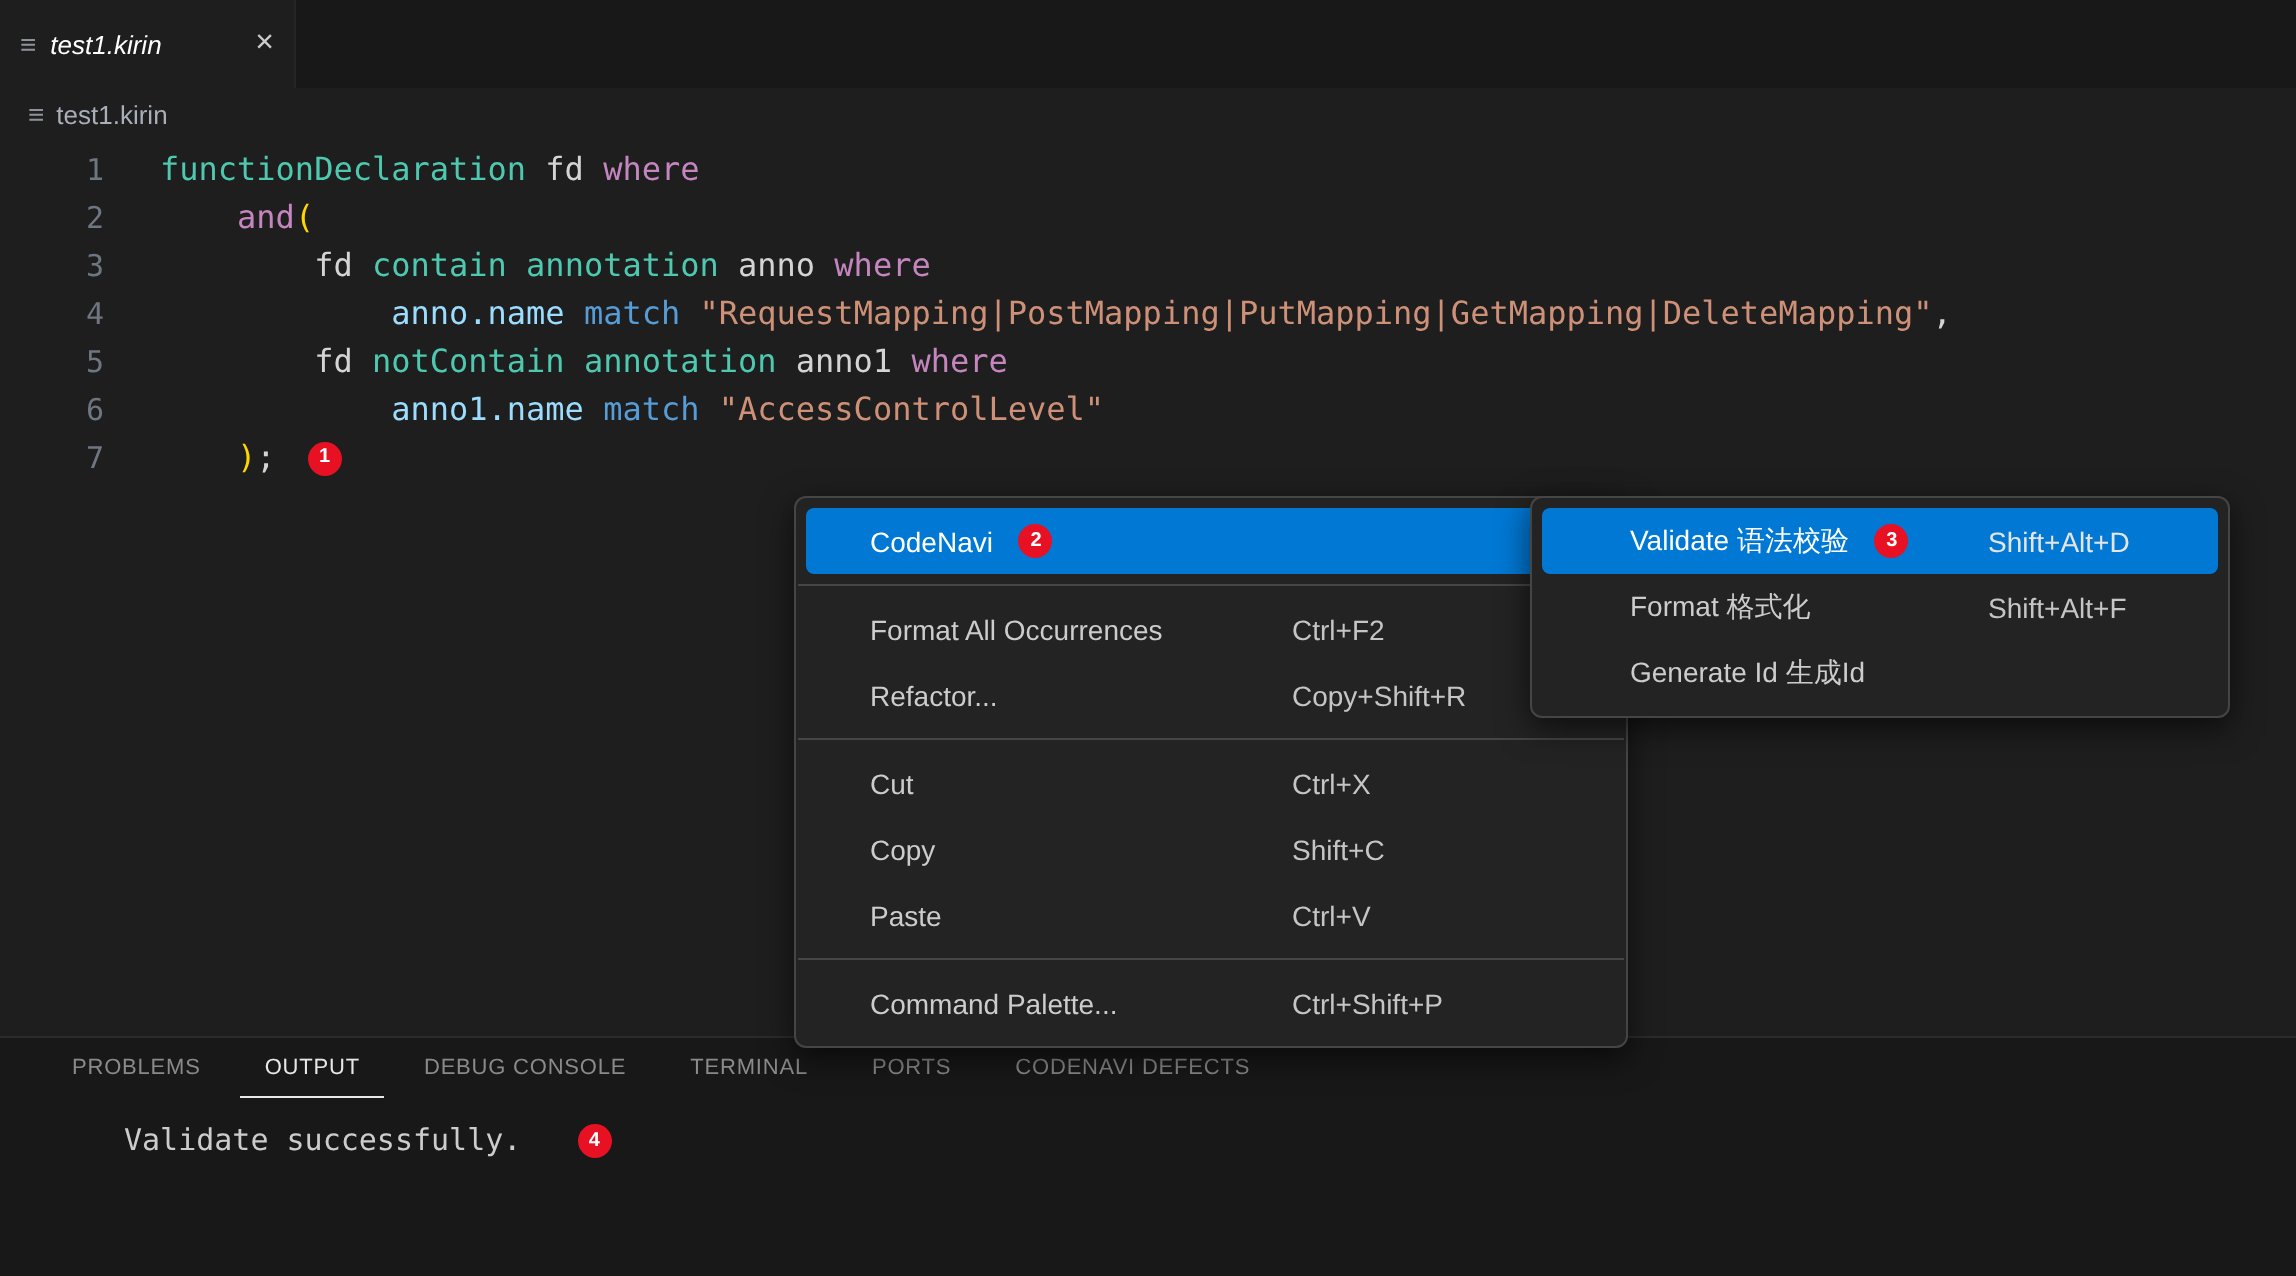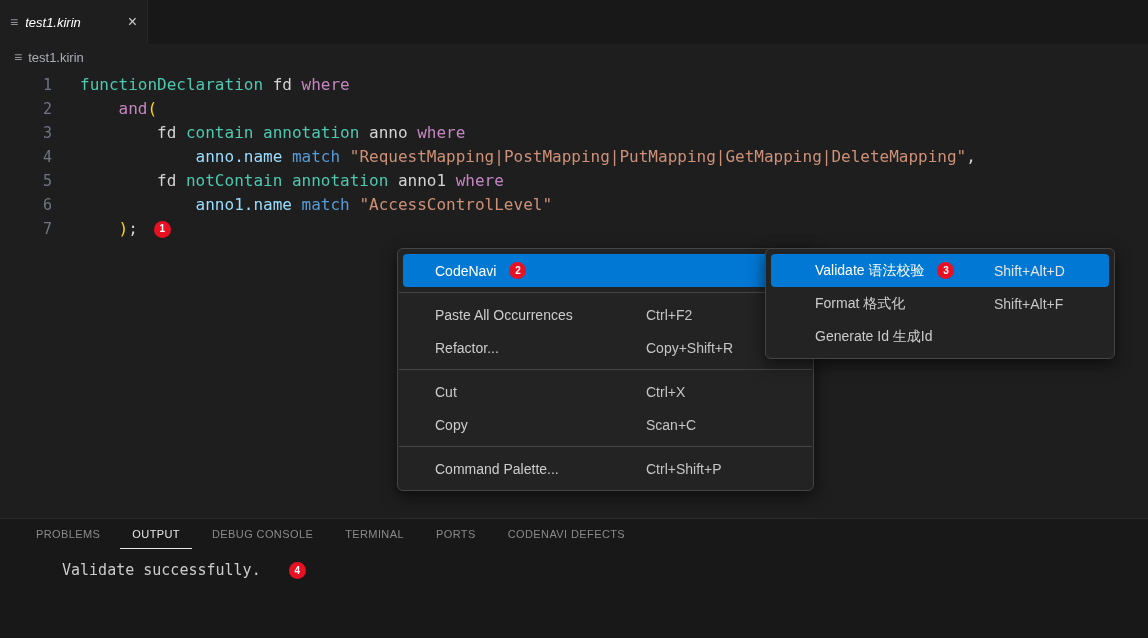--- a/index.html
+++ b/index.html
@@ -158,35 +158,39 @@
   </div>
 
   <div class="menu context-menu" id="context-menu">
       <div class="menu-item highlighted">
         <span class="menu-label">CodeNavi</span>
         <span class="badge">2</span>
         <span class="submenu-arrow">›</span>
       </div>
       <div class="menu-sep"></div>
       <div class="menu-item">
-        <span class="menu-label">Paste All Occurrences</span>
+        <span class="menu-label">Format All Occurrences</span>
         <span class="menu-shortcut">Ctrl+F2</span>
       </div>
       <div class="menu-item">
         <span class="menu-label">Refactor...</span>
         <span class="menu-shortcut">Copy+Shift+R</span>
       </div>
       <div class="menu-sep"></div>
       <div class="menu-item">
         <span class="menu-label">Cut</span>
         <span class="menu-shortcut">Ctrl+X</span>
       </div>
       <div class="menu-item">
         <span class="menu-label">Copy</span>
-        <span class="menu-shortcut">Scan+C</span>
+        <span class="menu-shortcut">Shift+C</span>
+      </div>
+      <div class="menu-item">
+        <span class="menu-label">Paste</span>
+        <span class="menu-shortcut">Ctrl+V</span>
       </div>
       <div class="menu-sep"></div>
       <div class="menu-item">
         <span class="menu-label">Command Palette...</span>
         <span class="menu-shortcut">Ctrl+Shift+P</span>
       </div>
     </div>
   <div class="menu submenu" id="submenu">
       <div class="menu-item highlighted">
         <span class="menu-label">Validate 语法校验</span>

